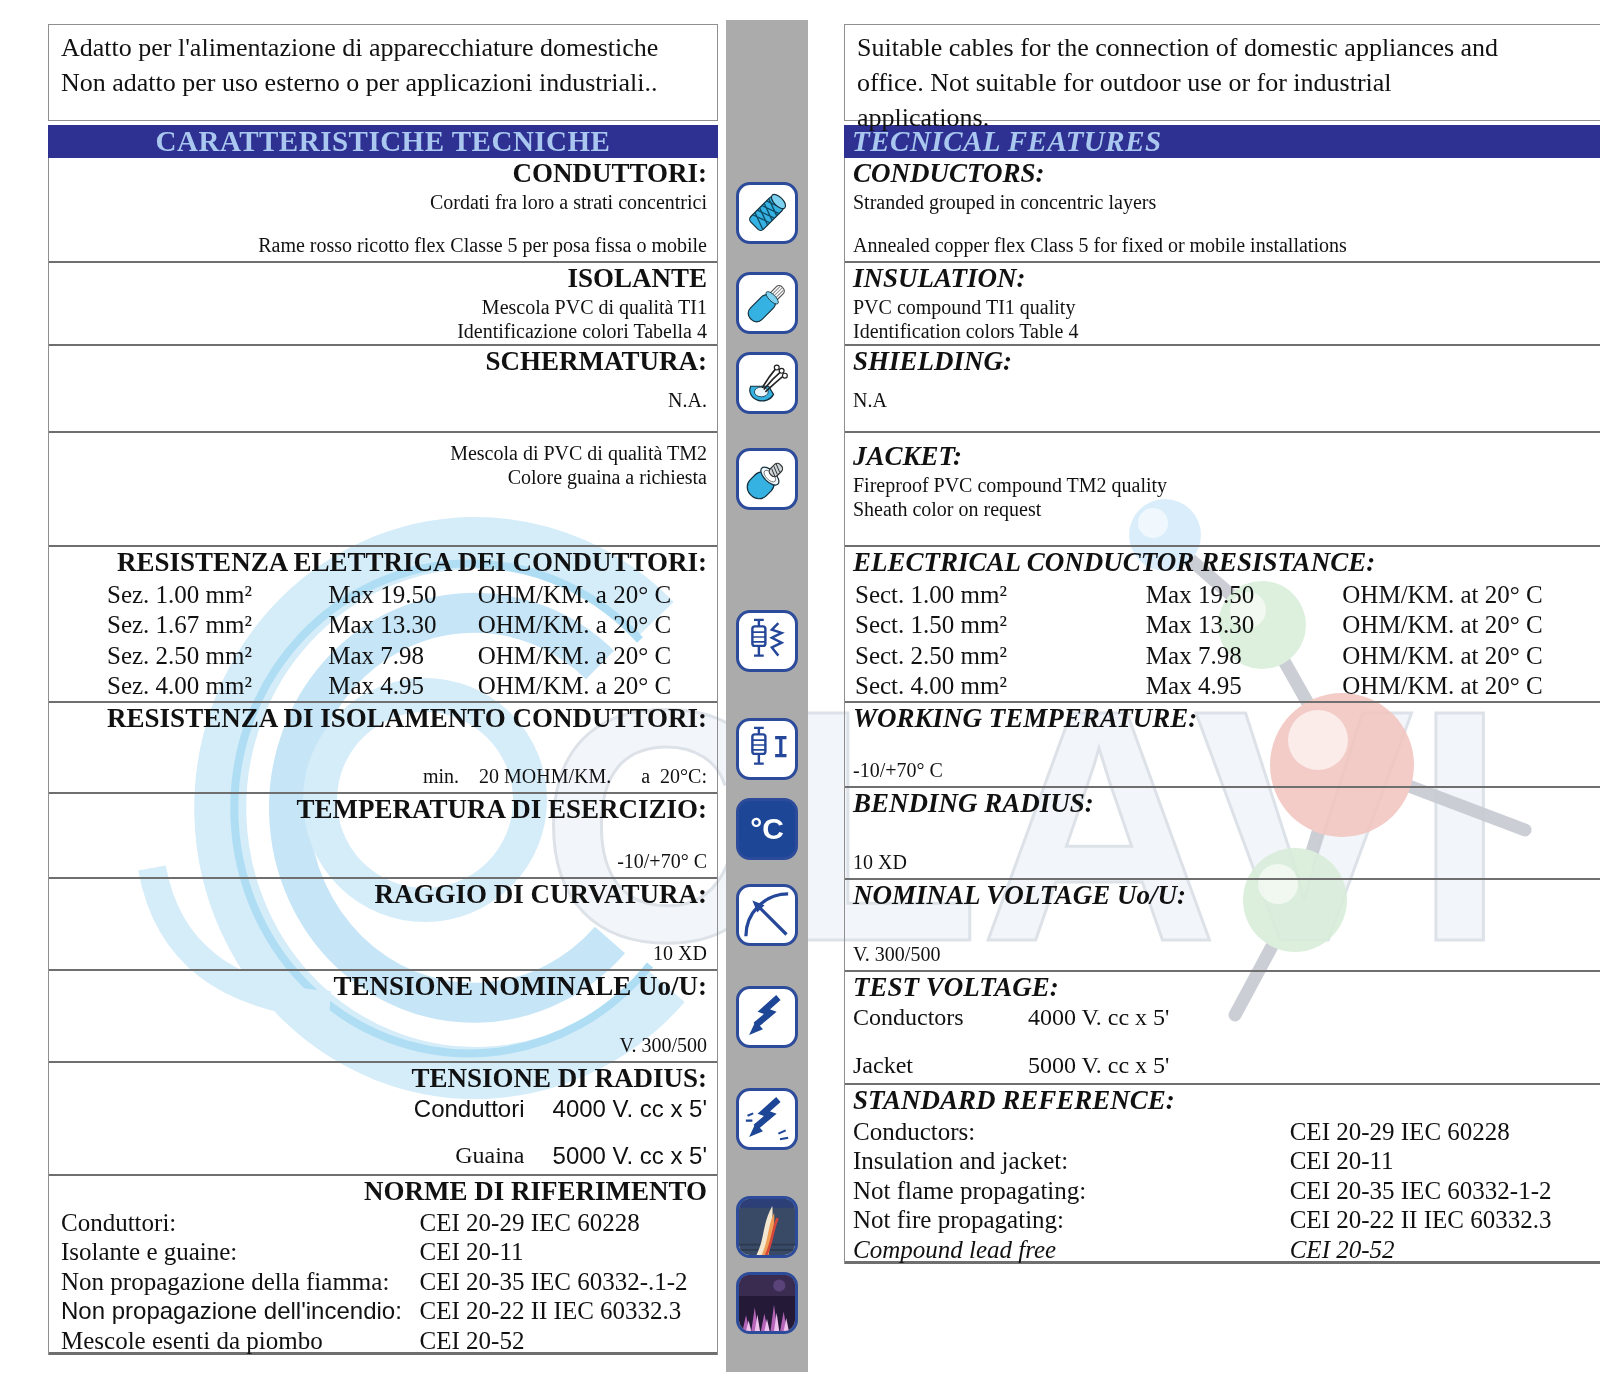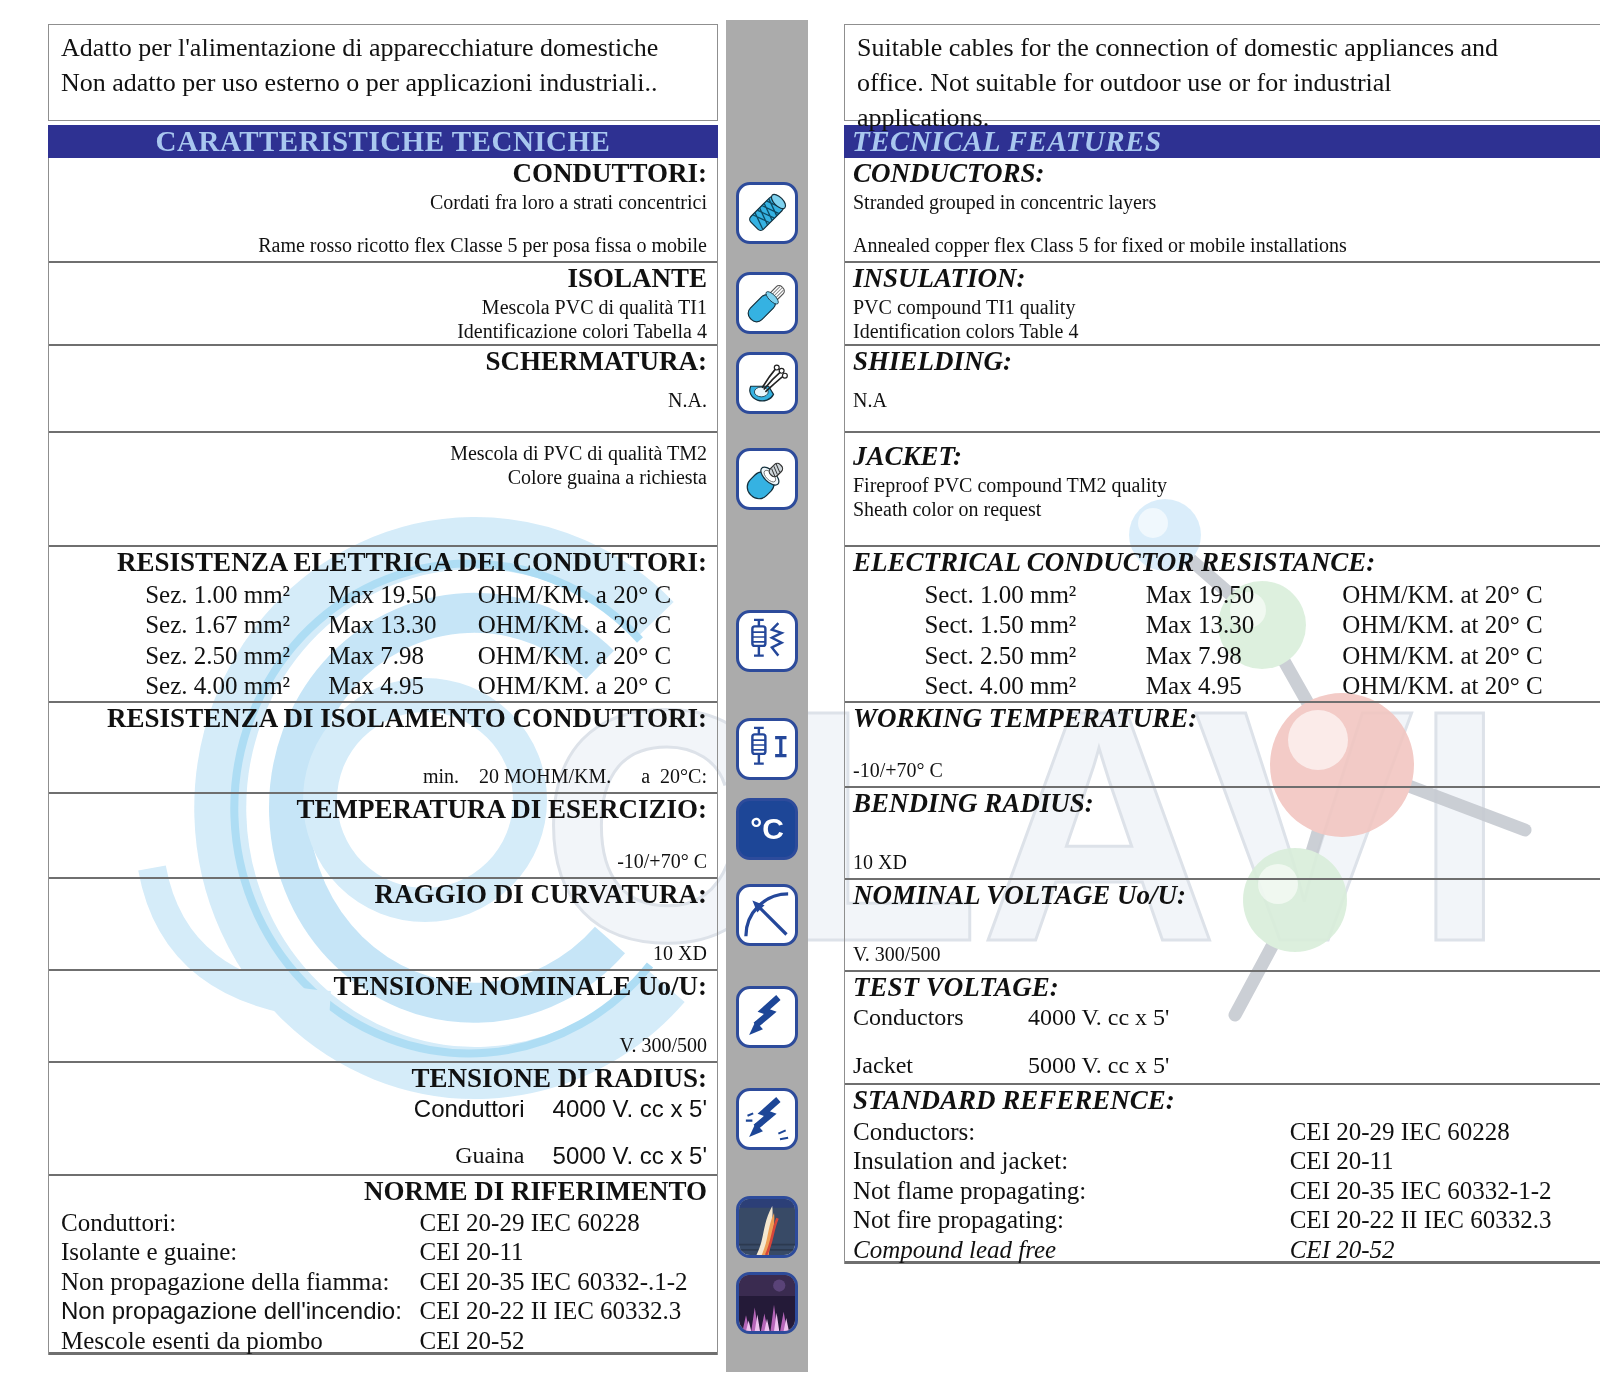--- a/index.html
+++ b/index.html
@@ -39,21 +39,21 @@
   .col-en .title{font-style:italic;}
   .bottom{margin-top:auto;padding-bottom:4px;}
   .gapup{margin-top:10px;}
   .pre{white-space:pre;}
   .sans{font-family:"Liberation Sans",sans-serif;font-size:24px;}
   .ital{font-style:italic;}
   
   .res-row{display:flex;font-size:25px;line-height:1.18;margin-top:1px;}
   .col-it .res-row{padding:0 12px 0 58px;}
   .col-en .res-row{padding:0 10px 0 10px;}
-  .res-row .c1{flex:0 0 37%;text-align:center;}
+  .res-row .c1{flex:0 0 37%;text-align:left;}
   .res-row .c2{flex:0 0 25%;text-align:left;}
   .res-row .c3{flex:1 1 auto;text-align:left;}
   
   .std-row{display:flex;font-size:25px;line-height:1.14;margin-top:1px;}
   .std-row .lab{flex:0 0 55%;text-align:left;}
   .std-row .val{flex:1 1 auto;text-align:left;}
   .col-it .std-row{padding-left:12px;padding-right:4px;}
   .col-en .std-row{padding-left:8px;padding-right:4px;}
   
   .pairR{display:flex;justify-content:flex-end;gap:28px;padding-right:10px;font-size:24px;}

